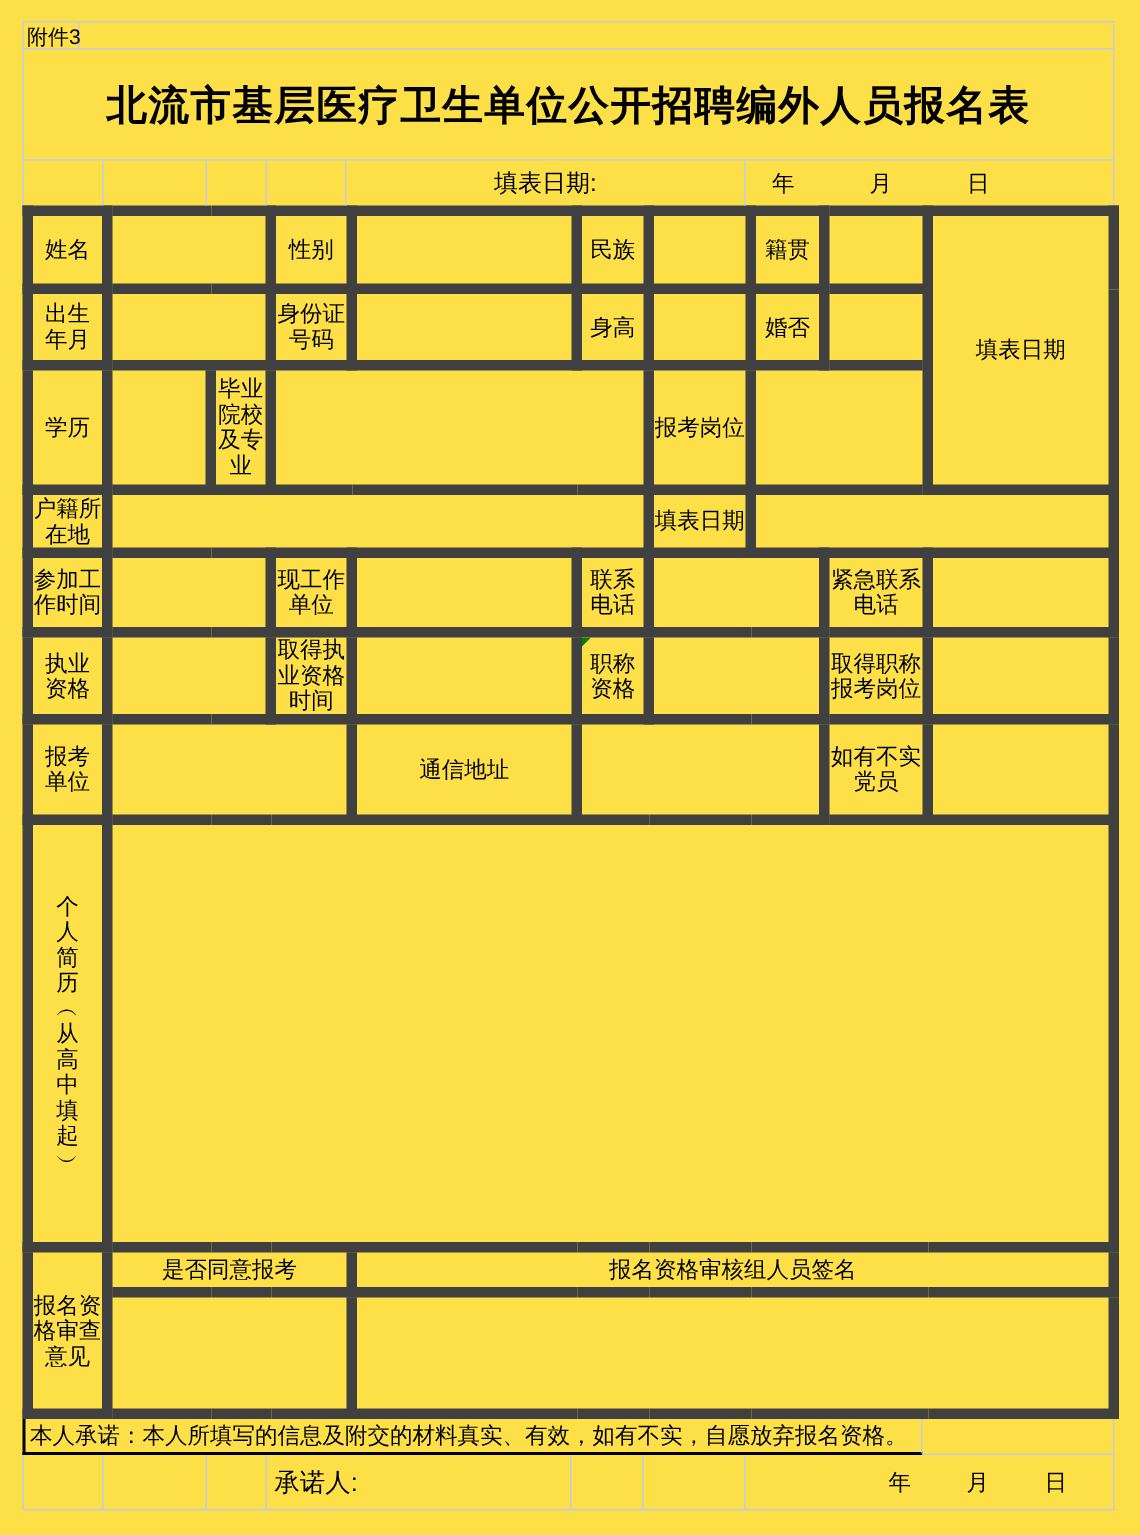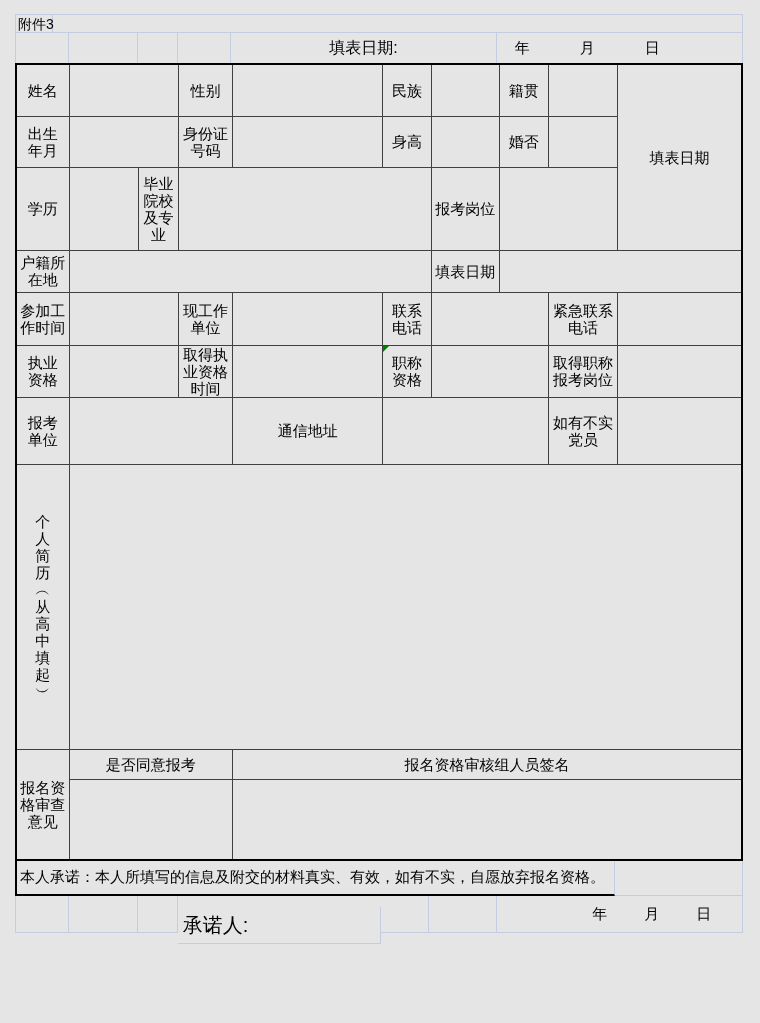--- a/index.html
+++ b/index.html
@@ -1,61 +1,64 @@
 <!DOCTYPE html>
 <html><head>
 <meta charset="utf-8">
 <style>
   * { margin:0; padding:0; box-sizing:border-box; }
   body { background:#fff; font-family:"Liberation Sans","DejaVu Sans",sans-serif; color:#000; }
-  .page { position:relative; width:760px; height:1023px; background:#e5e5e5; overflow:hidden; }
+  .page { position:relative; width:760px; height:1023px; background:#fde047; overflow:hidden; }
   .sheet { position:absolute; left:15px; top:14px; width:728px; }
 
   
   .hdr { border-left:1px solid #c3cce0; border-right:1px solid #c3cce0; }
   .attach-row { border-top:1px solid #c3cce0; border-bottom:1px solid #c3cce0; height:19px; display:flex; }
   .attach-cell { width:37px; border-right:1px solid #c3cce0; font-size:14px; line-height:18px; padding-left:2px; white-space:nowrap; }
   .title-row { height:74px; border-bottom:1px solid #c3cce0; display:flex; align-items:center; justify-content:center; }
   .title-text { font-size:27px; font-weight:bold; letter-spacing:1px; white-space:nowrap; }
   .date-row { height:30px; display:flex; }
   .date-row .dc { border-right:1px solid #c3cce0; height:100%; }
   .dc1{width:53px;} .dc2{width:69px;} .dc3{width:40px;} .dc4{width:54px;}
   .dc5{width:266px; display:flex; align-items:center; justify-content:center; font-size:16px;}
   .dc6{width:246px; border-right:none !important; display:flex; align-items:center; font-size:15px; padding-left:18px; gap:50px;}
 
   
   table.main { border-collapse:collapse; table-layout:fixed; width:728px; border:2px solid #000; }
-  table.main td { border:1px solid #404040; text-align:center; vertical-align:middle; font-size:15px; line-height:17px; padding:0; overflow:hidden; }
+  table.main td { border:7px solid #404040; text-align:center; vertical-align:middle; font-size:15px; line-height:17px; padding:0; overflow:hidden; }
   td.lbl { white-space:pre-line; }
   td.rel { position:relative; }
   .green-tri { position:absolute; top:0; left:0; width:0; height:0;
                border-top:6px solid #008000; border-right:6px solid transparent; }
   td.vert { white-space:pre-line; font-size:15px; line-height:16px; }
 
   
-  .promise-row { display:flex; height:35px; }
+  .promise-row { display:flex; height:24px; }
   .promise-cell { width:600px; border-left:2px solid #000; border-bottom:2px solid #000; border-right:1px solid #c3cce0;
                   display:flex; align-items:center; font-size:15px; padding-left:3px; white-space:nowrap; }
   .promise-right { width:128px; border-right:1px solid #c3cce0; border-bottom:1px solid #c3cce0; }
   .signer-row { display:flex; height:37px; border-left:1px solid #c3cce0; }
   .signer-row .sc { border-right:1px solid #c3cce0; border-bottom:1px solid #c3cce0; height:100%; }
   .sc1{width:53px;} .sc2{width:69px;} .sc3{width:40px;}
-  .sc4{width:204px; display:flex; align-items:center; font-size:20px; padding-left:5px;margin-top:11px;}
+  .sc4{width:204px; display:flex; align-items:center; font-size:17px; padding-left:5px;}
   .sc5{width:48px;} .sc6{width:68px;}
   .sc7{width:246px; display:flex; align-items:center; font-size:15px; padding-left:95px; gap:37px;}
 </style>
 </head>
 <body>
 
 <div class="page">
   <div class="sheet">
 
     <div class="hdr">
       <div class="attach-row">
         <div class="attach-cell">附件3</div>
+      </div>
+      <div class="title-row">
+        <span class="title-text">北流市基层医疗卫生单位公开招聘编外人员报名表</span>
       </div>
       <div class="date-row">
         <div class="dc dc1"></div>
         <div class="dc dc2"></div>
         <div class="dc dc3"></div>
         <div class="dc dc4"></div>
         <div class="dc dc5">填表日期:</div>
         <div class="dc dc6">
           <span>年</span>
           <span>月</span>

